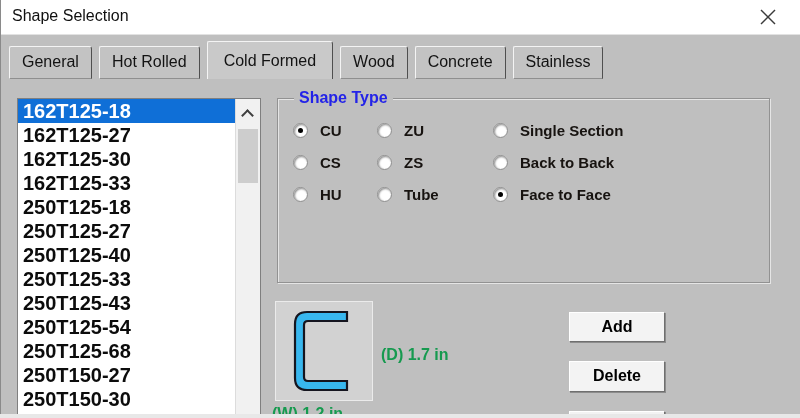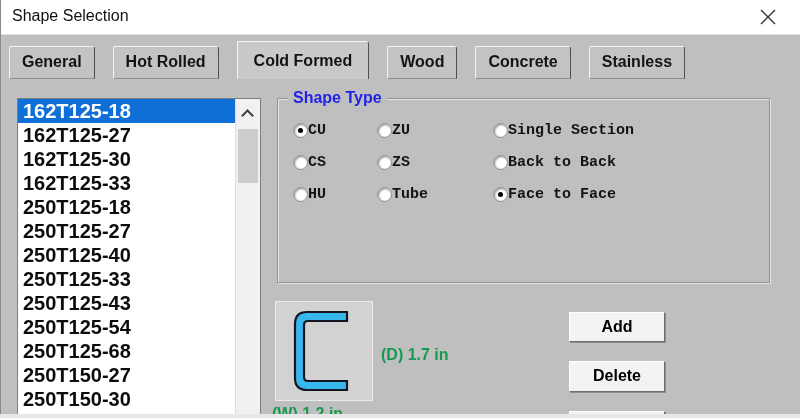--- a/index.html
+++ b/index.html
@@ -14,22 +14,22 @@
   .title-text { position:absolute; left:11px; top:7px; font-size:16px; font-weight:400; color:#101010; }
   .close-btn { position:absolute; right:22px; top:7px; width:20px; height:20px; cursor:pointer; }
   
   .body {
     position:absolute; left:0; top:34px; right:0; bottom:0;
     background:#bfbfbf; border-top:1px solid #e2e2e2; overflow:hidden;
   }
   
   .tabbar { position:absolute; left:8px; top:8px; display:flex; align-items:flex-end; height:36px; z-index:3; }
   .tab {
-    background:#c3c3c3; color:#131313; font-size:16px; font-weight:700;
-    padding:6px 12px 7px 12px; margin-right:18px; cursor:pointer; white-space:nowrap;
+    background:#c3c3c3; color:#131313; font-size:16px; font-weight:400;
+    padding:6px 12px 7px 12px; margin-right:7px; cursor:pointer; white-space:nowrap;
     border-top:1px solid #f4f4f4; border-left:1px solid #f4f4f4;
     border-right:1px solid #4f4f4f; border-bottom:1px solid #8f8f8f;
     border-top-left-radius:2px; border-top-right-radius:3px;
   }
   .tab.active {
     background:#c9c9c9; padding:10px 16px 9px 16px; border-bottom:none;
     position:relative; z-index:4;
   }
   
   .listbox {
@@ -57,28 +57,28 @@
   .scroll-thumb {
     position:absolute; left:2px; right:2px; top:30px; height:54px; background:#cdcdcd; cursor:pointer;
   }
   
   .groupbox {
     position:absolute; left:276px; top:63px; width:493px; height:185px;
     border:1px solid #929292;
     box-shadow: inset 1px 1px 0 rgba(255,255,255,.6), 1px 1px 0 rgba(255,255,255,.6);
   }
   .groupbox-legend {
-    position:absolute; left:10px; top:-10px; padding:0 5px; background:#bfbfbf;
+    position:absolute; left:16px; top:-10px; padding:0 5px; background:#bfbfbf;
     color:#2323e8; font-size:16px; font-weight:700; white-space:nowrap;
   }
   .radio-grid {
     position:absolute; left:15px; top:23px;
     display:grid; grid-template-columns:84px 116px auto; row-gap:15px; align-items:center;
   }
-  .radio-opt { display:flex; align-items:center; cursor:pointer;font-family:Liberation Mono, monospace; }
+  .radio-opt { display:flex; align-items:center; gap:12px; cursor:pointer; }
   .radio-circle {
     width:15px; height:15px; border-radius:50%; background:#ffffff; flex:0 0 15px;
     border:1px solid #8d8d8d; position:relative;
     box-shadow: inset 1px 1px 2px rgba(0,0,0,.45), inset -1px -1px 1px rgba(255,255,255,.9);
   }
   .radio-opt.checked .radio-circle::after {
     content:""; position:absolute; left:4px; top:4px; width:5px; height:5px;
     border-radius:50%; background:#000000;
   }
   .radio-label { font-size:15px; font-weight:700; color:#171310; white-space:nowrap; }

